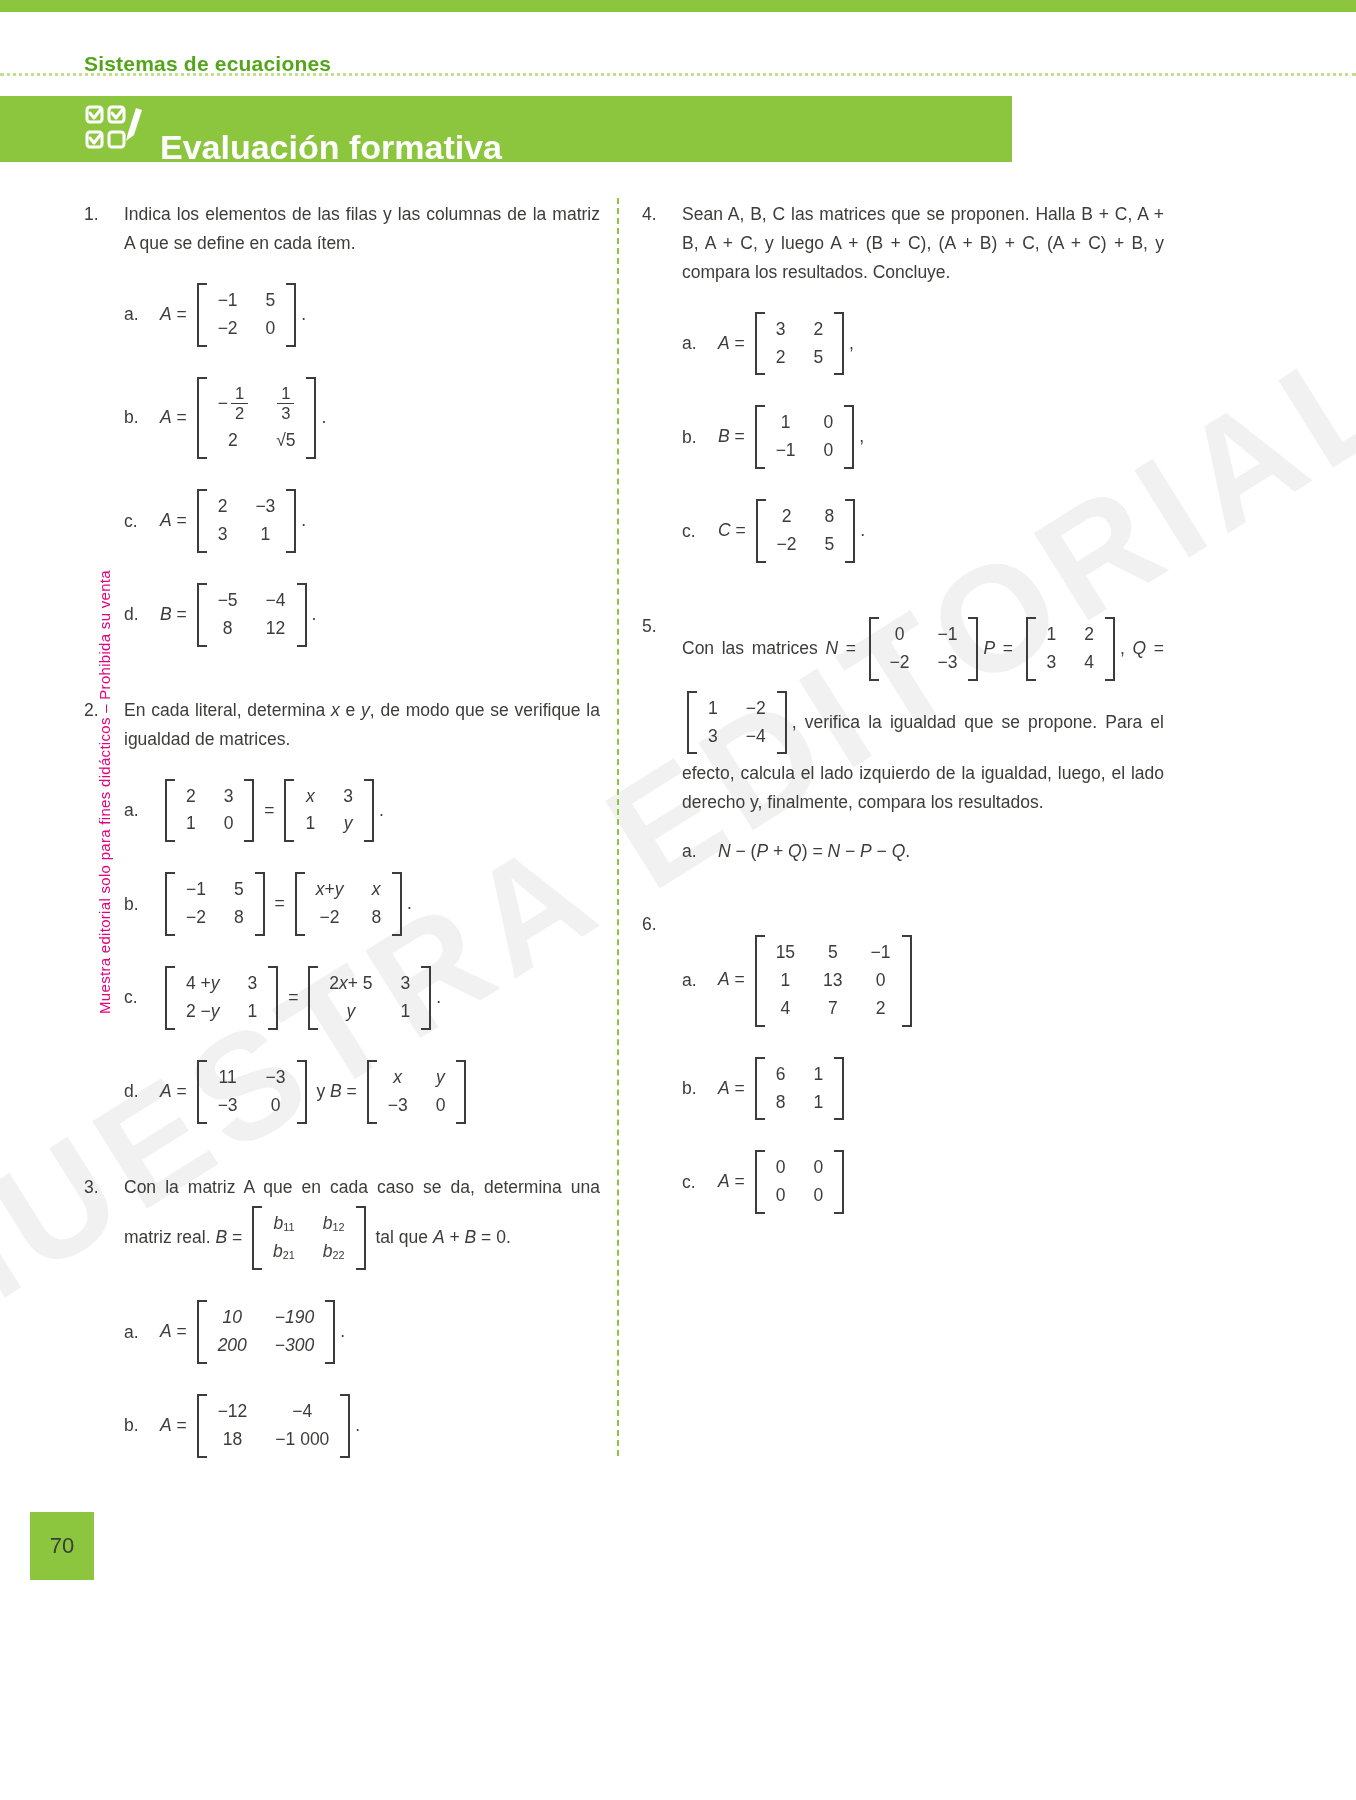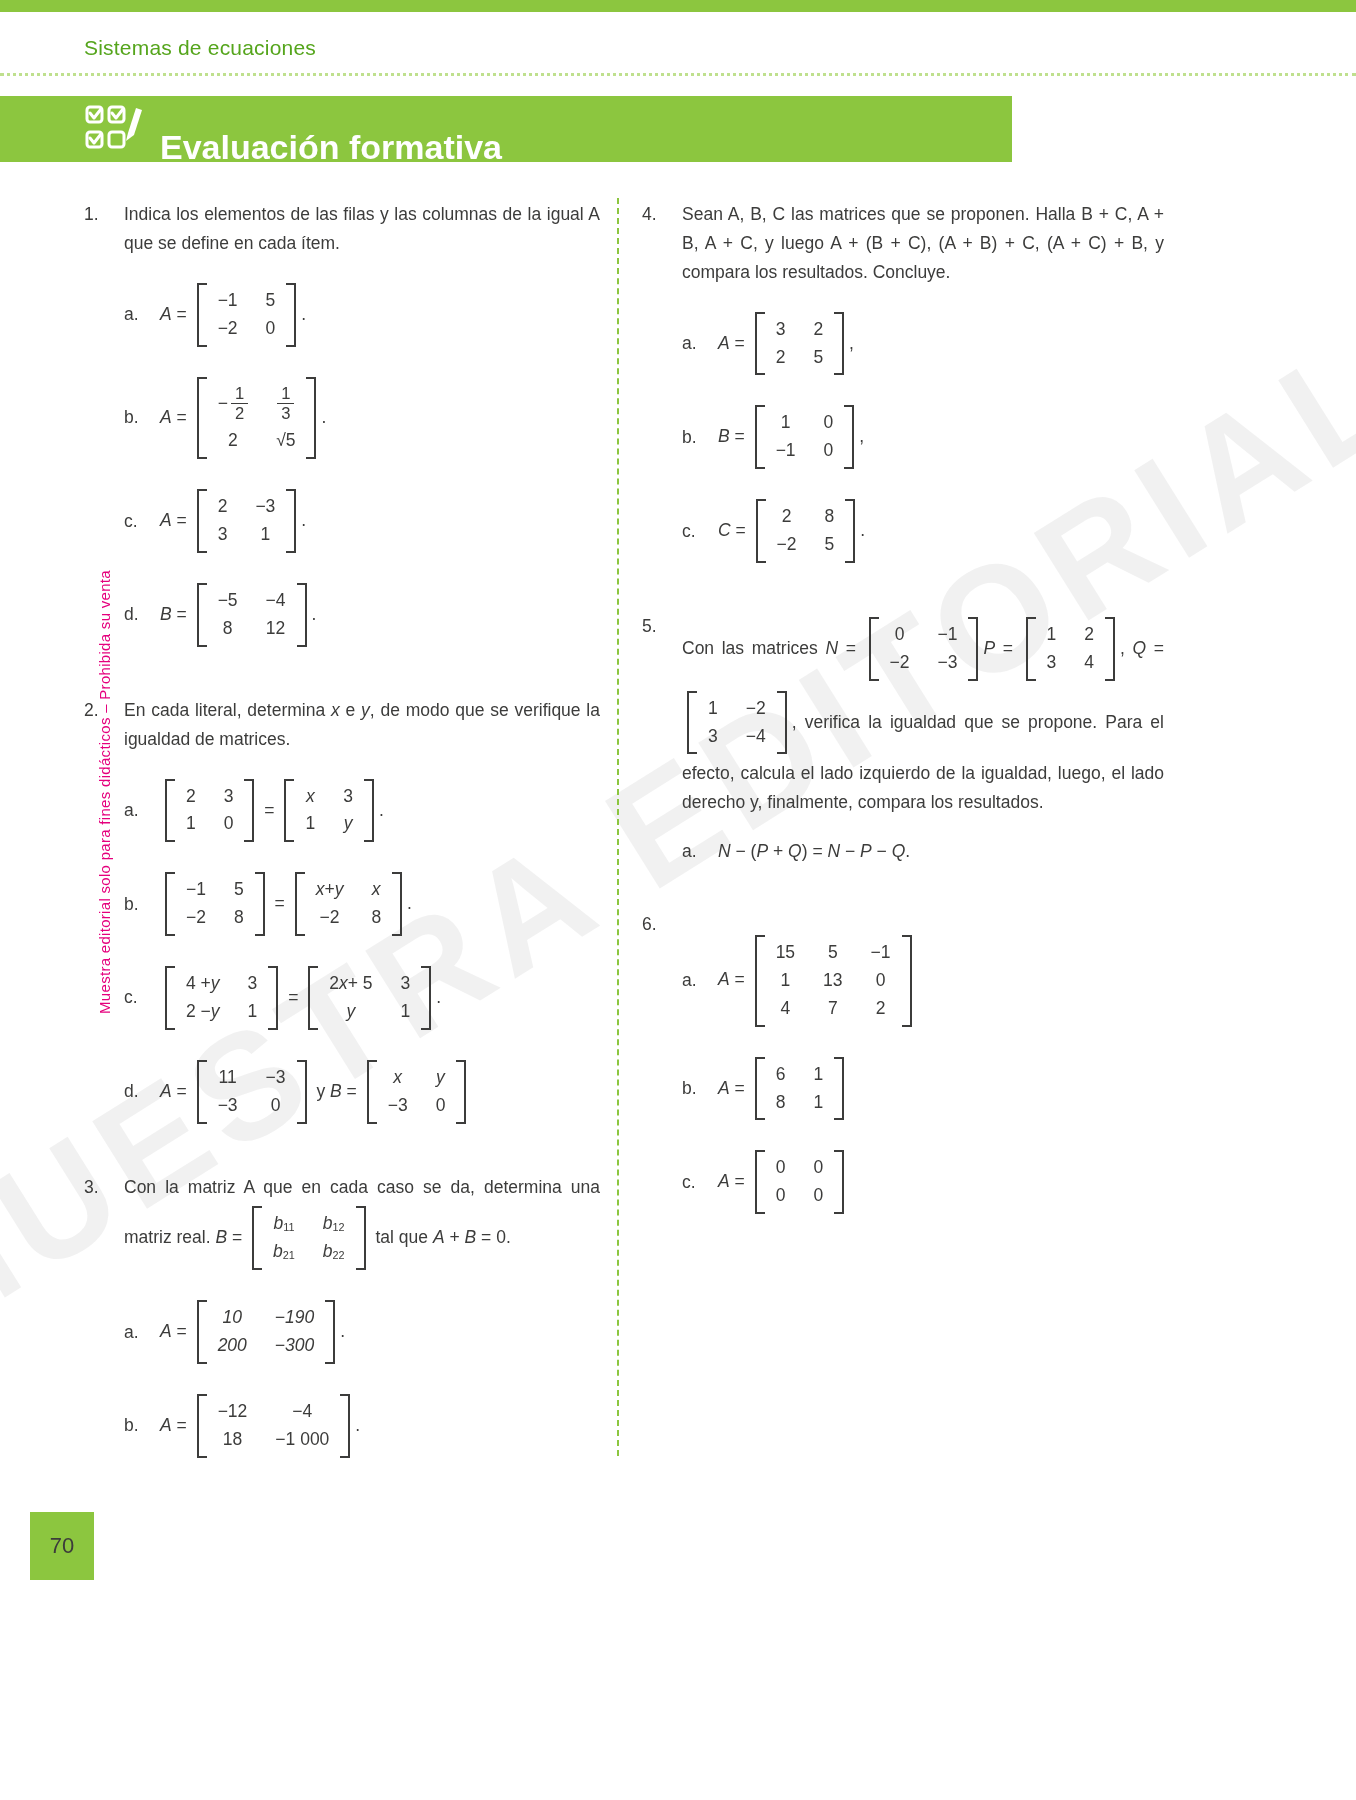--- a/index.html
+++ b/index.html
@@ -9,21 +9,21 @@
     --text:#3C3C3B;
   }
   *{margin:0;padding:0;box-sizing:border-box;}
   html,body{width:1356px;height:1800px;}
   body{
     position:relative;background:#fff;color:var(--text);
     font-family:"Liberation Sans","DejaVu Sans",sans-serif;
     overflow:hidden;
   }
   .topbar{position:absolute;top:0;left:0;width:100%;height:12px;background:var(--green);}
-  .section-title{position:absolute;top:36px;left:84px;font-size:21px;font-weight:normal;color:var(--green-dark);letter-spacing:.2px;}
+  .section-title{position:absolute;top:52px;left:84px;font-size:21px;font-weight:bold;color:var(--green-dark);letter-spacing:.2px;}
   .dotted-line{position:absolute;top:73px;left:0;width:100%;border-top:3px dotted #bfe08e;}
   .banner{position:absolute;top:96px;left:0;width:1012px;height:66px;background:var(--green);display:flex;align-items:center;padding-left:84px;}
   .banner-icon{display:flex;flex:none;}
   .banner-title{color:#fff;font-size:34px;font-weight:bold;margin-left:18px;margin-top:36px;}
   .watermark{
     position:absolute;left:640px;top:840px;
     transform:translate(-50%,-50%) rotate(-32deg);
     font-size:150px;font-weight:bold;letter-spacing:10px;white-space:nowrap;
     color:rgba(120,120,120,0.10);
   }
@@ -85,21 +85,21 @@
 </div>
 
 <div class="watermark">MUESTRA EDITORIAL</div>
 <div class="side-text">Muestra editorial solo para fines didácticos – Prohibida su venta</div>
 <div class="divider"></div>
 
 <div class="col col-left" id="col-left">
     <div class="exercise">
       <div class="ex-num">1.</div>
       <div class="ex-body">
-        <div class="intro"><span class="txtseg">Indica los elementos de las filas y las columnas de la igual A que se define en cada ítem.</span></div>
+        <div class="intro"><span class="txtseg">Indica los elementos de las filas y las columnas de la matriz A que se define en cada ítem.</span></div>
         <div class="item">
           <div class="item-label">a.</div>
           <div class="item-content"><span class="mathseg"><i>A</i> = </span><span class="mat">
               <span class="mat-b" style="grid-template-columns: repeat(2, auto);">
                 <span class="entry">−1</span>
                 <span class="entry">5</span>
                 <span class="entry">−2</span>
                 <span class="entry">0</span>
               </span>
             </span><span class="txtseg">.</span></div>

